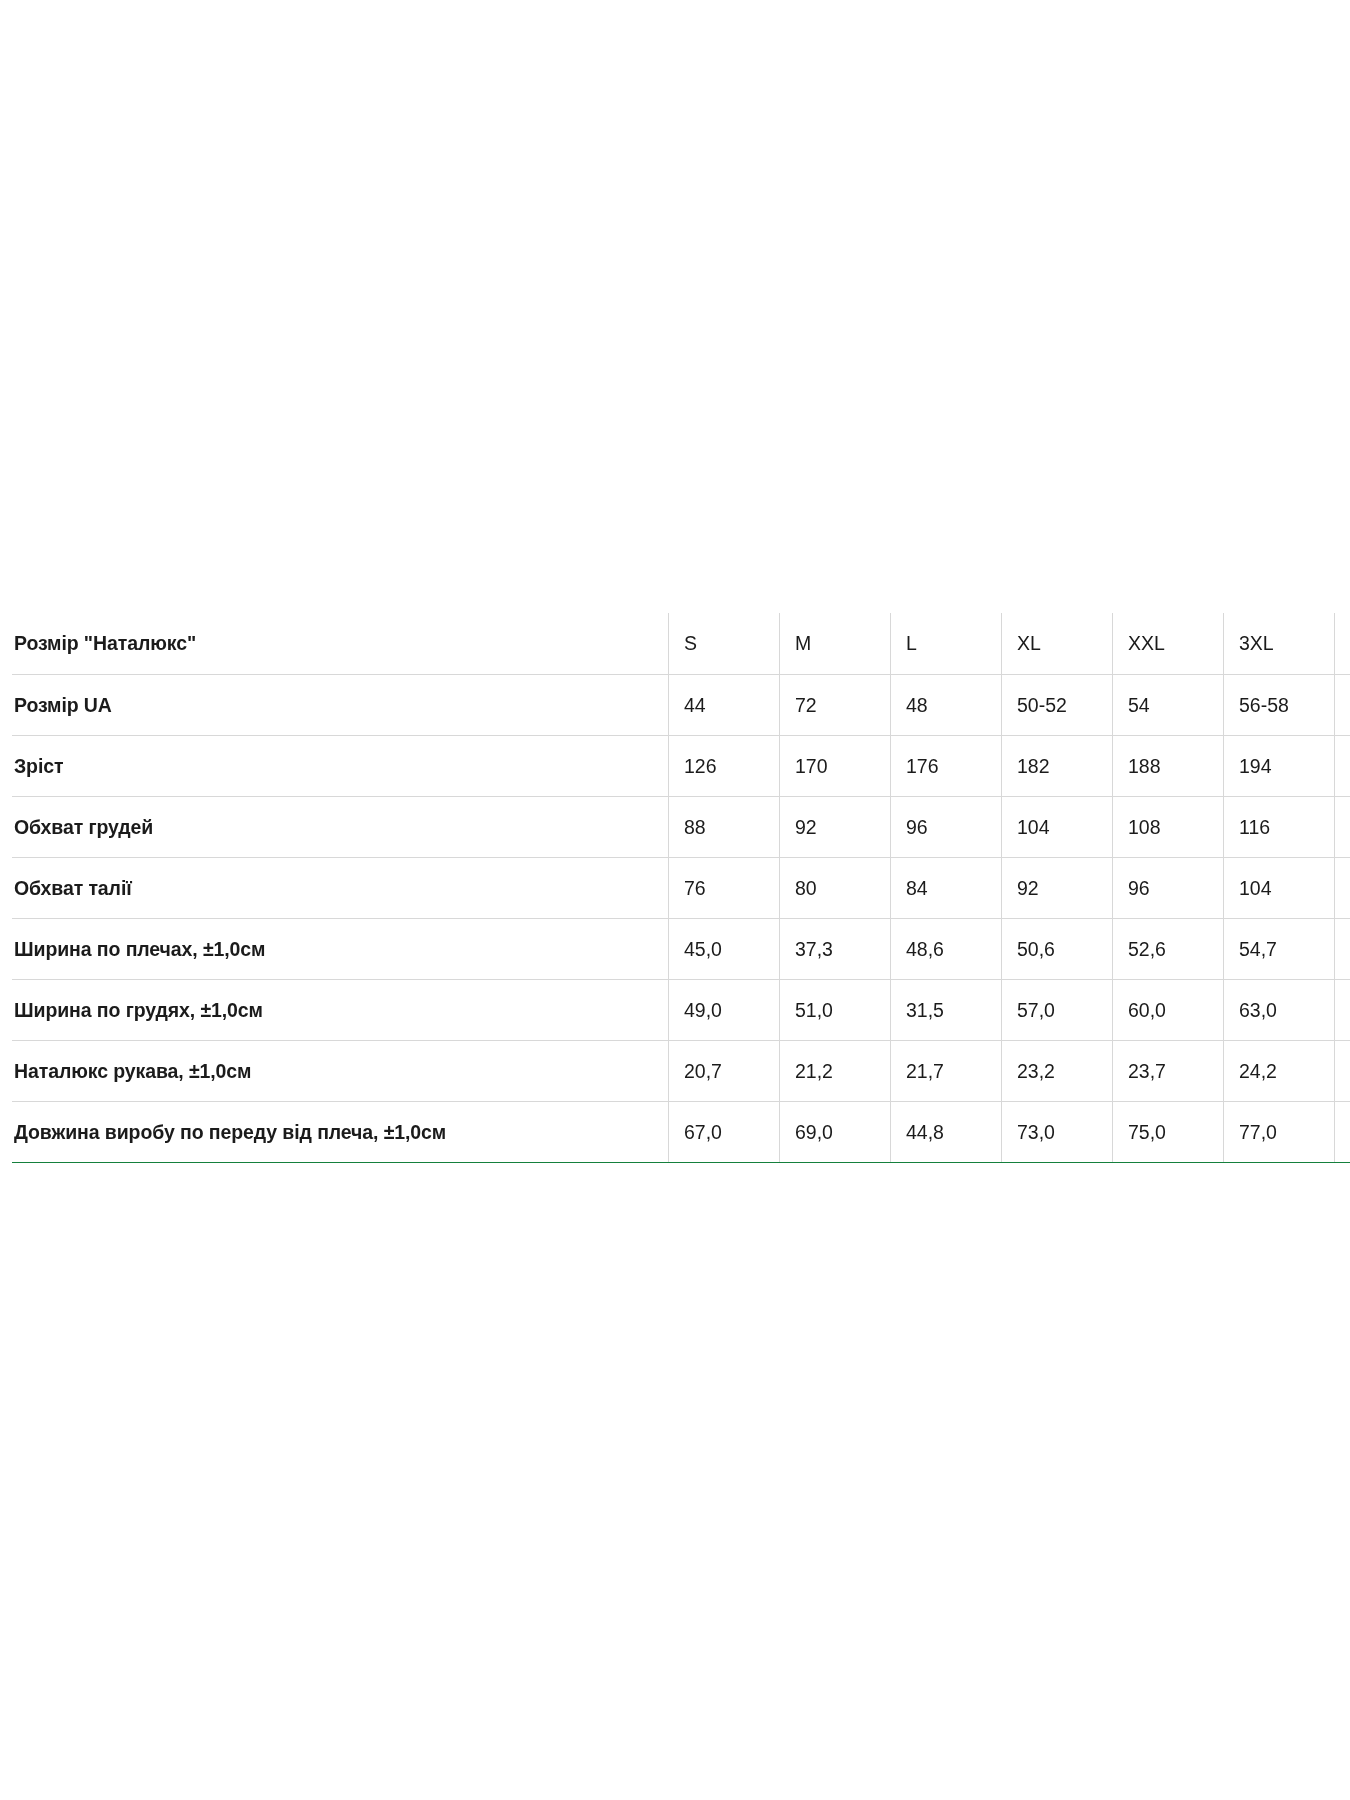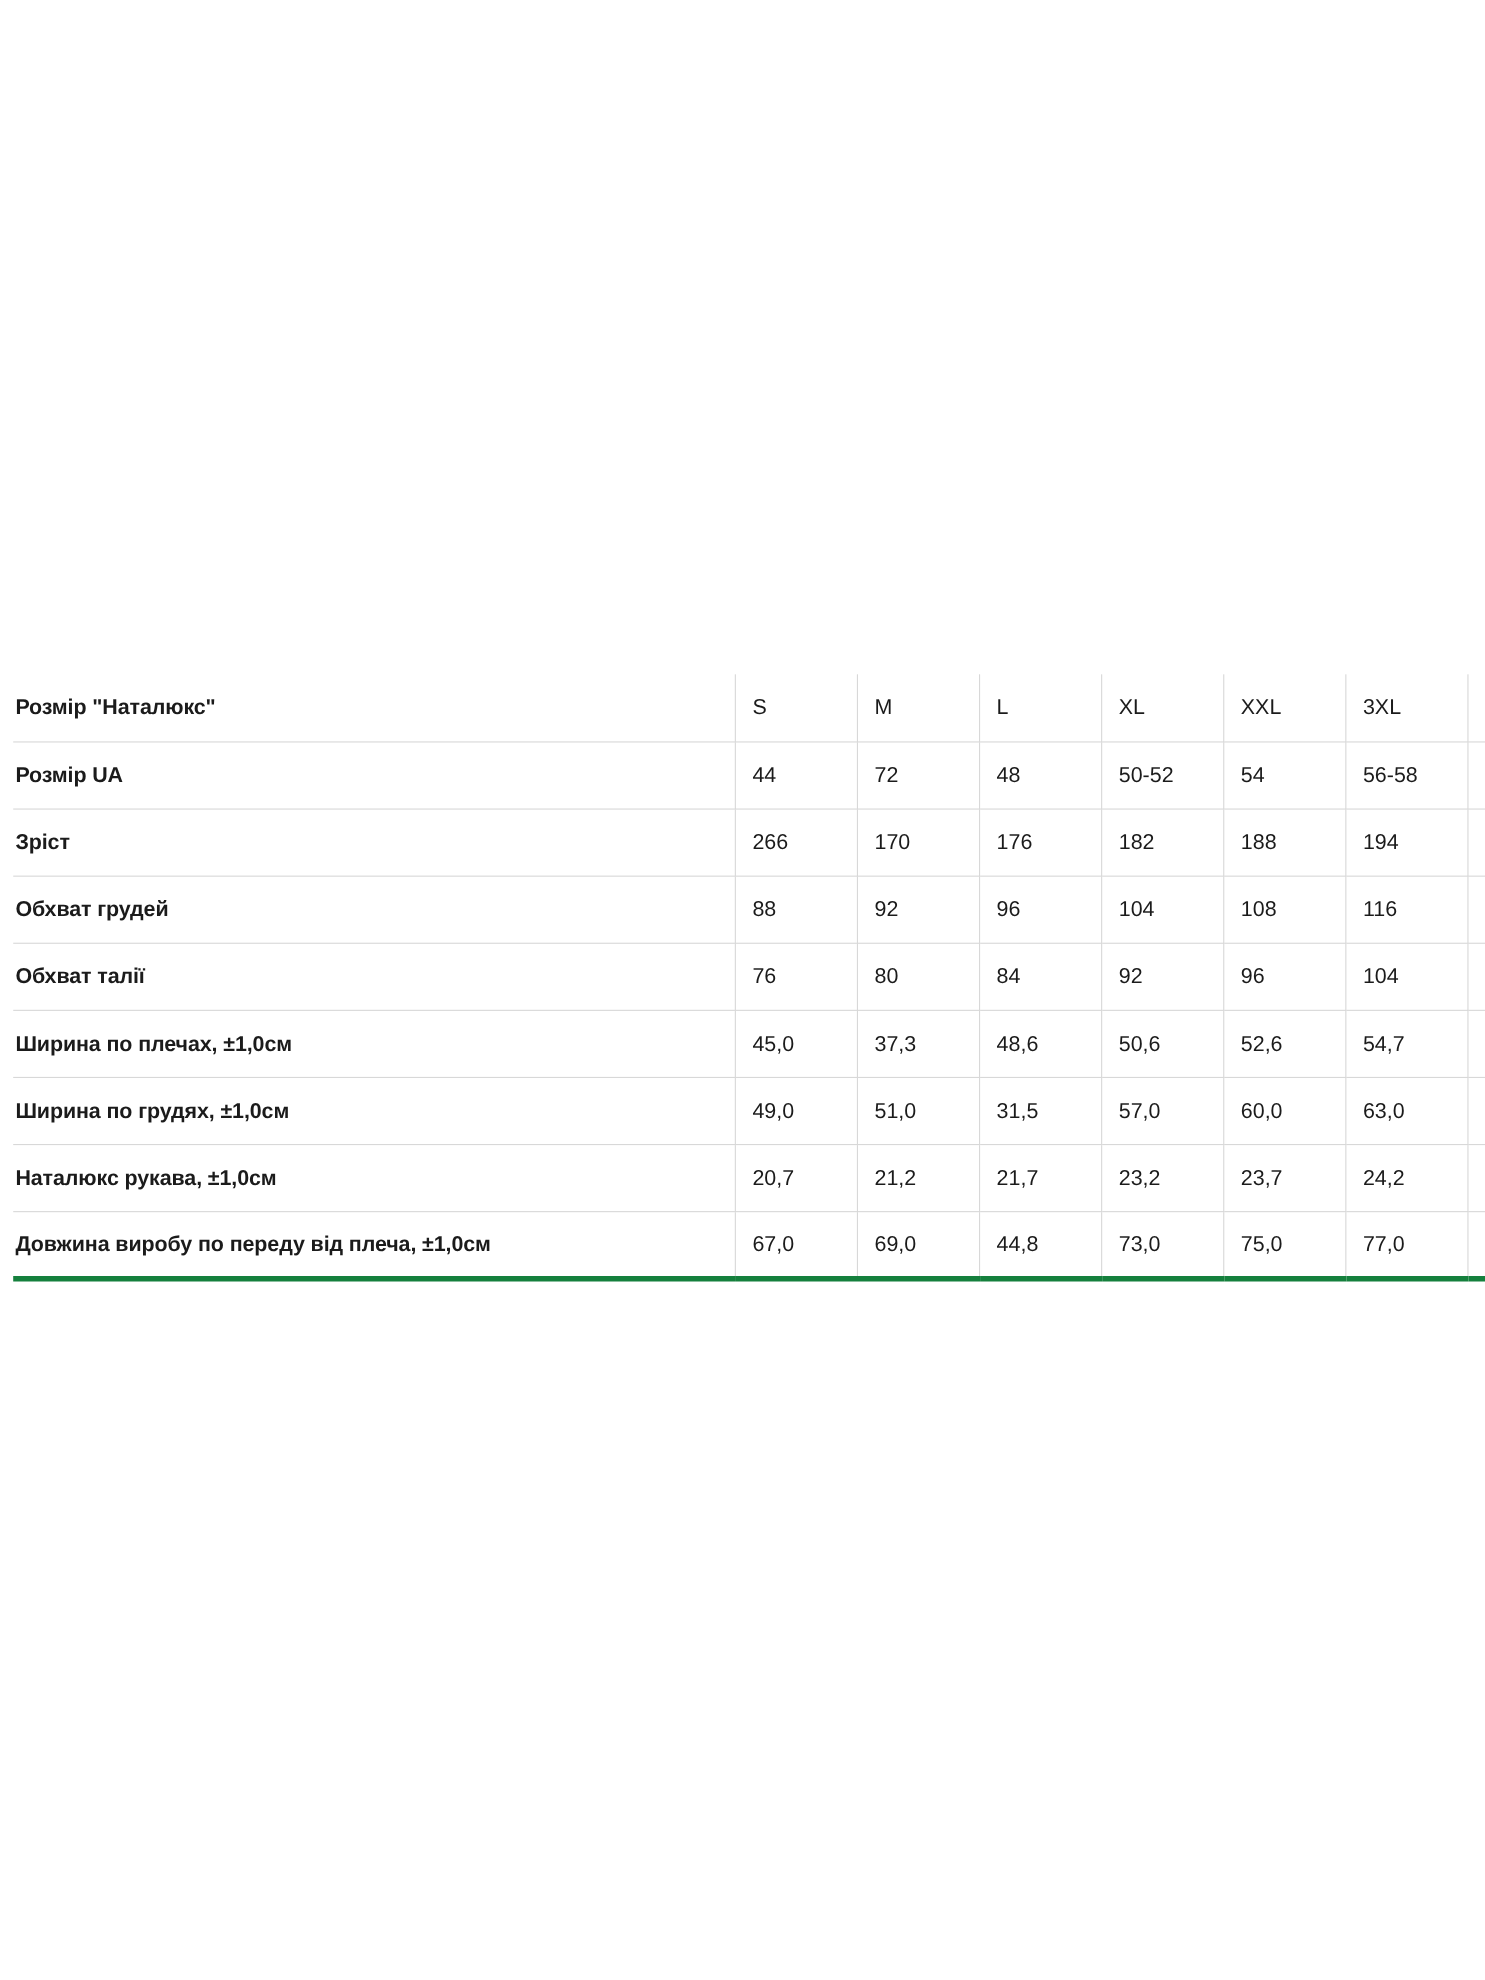--- a/index.html
+++ b/index.html
@@ -41,21 +41,21 @@
     border-bottom: 1px solid #d8d8d8;
     border-right: 1px solid #d8d8d8;
     padding: 0 14px;
     vertical-align: middle;
     font-size: 19.5px;
     line-height: 24px;
     color: #1b1b1b;
     white-space: nowrap;
   }
   table.size-table tr:last-child td {
-    border-bottom: 5px solid #15803d;
+    border-bottom: 1px solid #15803d;
   }
   table.size-table td.label {
     font-weight: bold;
     width: 640px;
     border-right: 1px solid #d8d8d8;
     padding-left: 2px;
     font-size: 19.5px;
     letter-spacing: -0.1px;
   }
   table.size-table td.val {
@@ -94,21 +94,21 @@
           <td class="val">72</td>
           <td class="val">48</td>
           <td class="val">50-52</td>
           <td class="val">54</td>
           <td class="val">56-58</td>
           <td class="val last">60-62</td>
         </tr>
 
         <tr>
           <td class="label">Зріст</td>
-          <td class="val">266</td>
+          <td class="val">126</td>
           <td class="val">170</td>
           <td class="val">176</td>
           <td class="val">182</td>
           <td class="val">188</td>
           <td class="val">194</td>
           <td class="val last">194</td>
         </tr>
 
         <tr>
           <td class="label">Обхват грудей</td>

